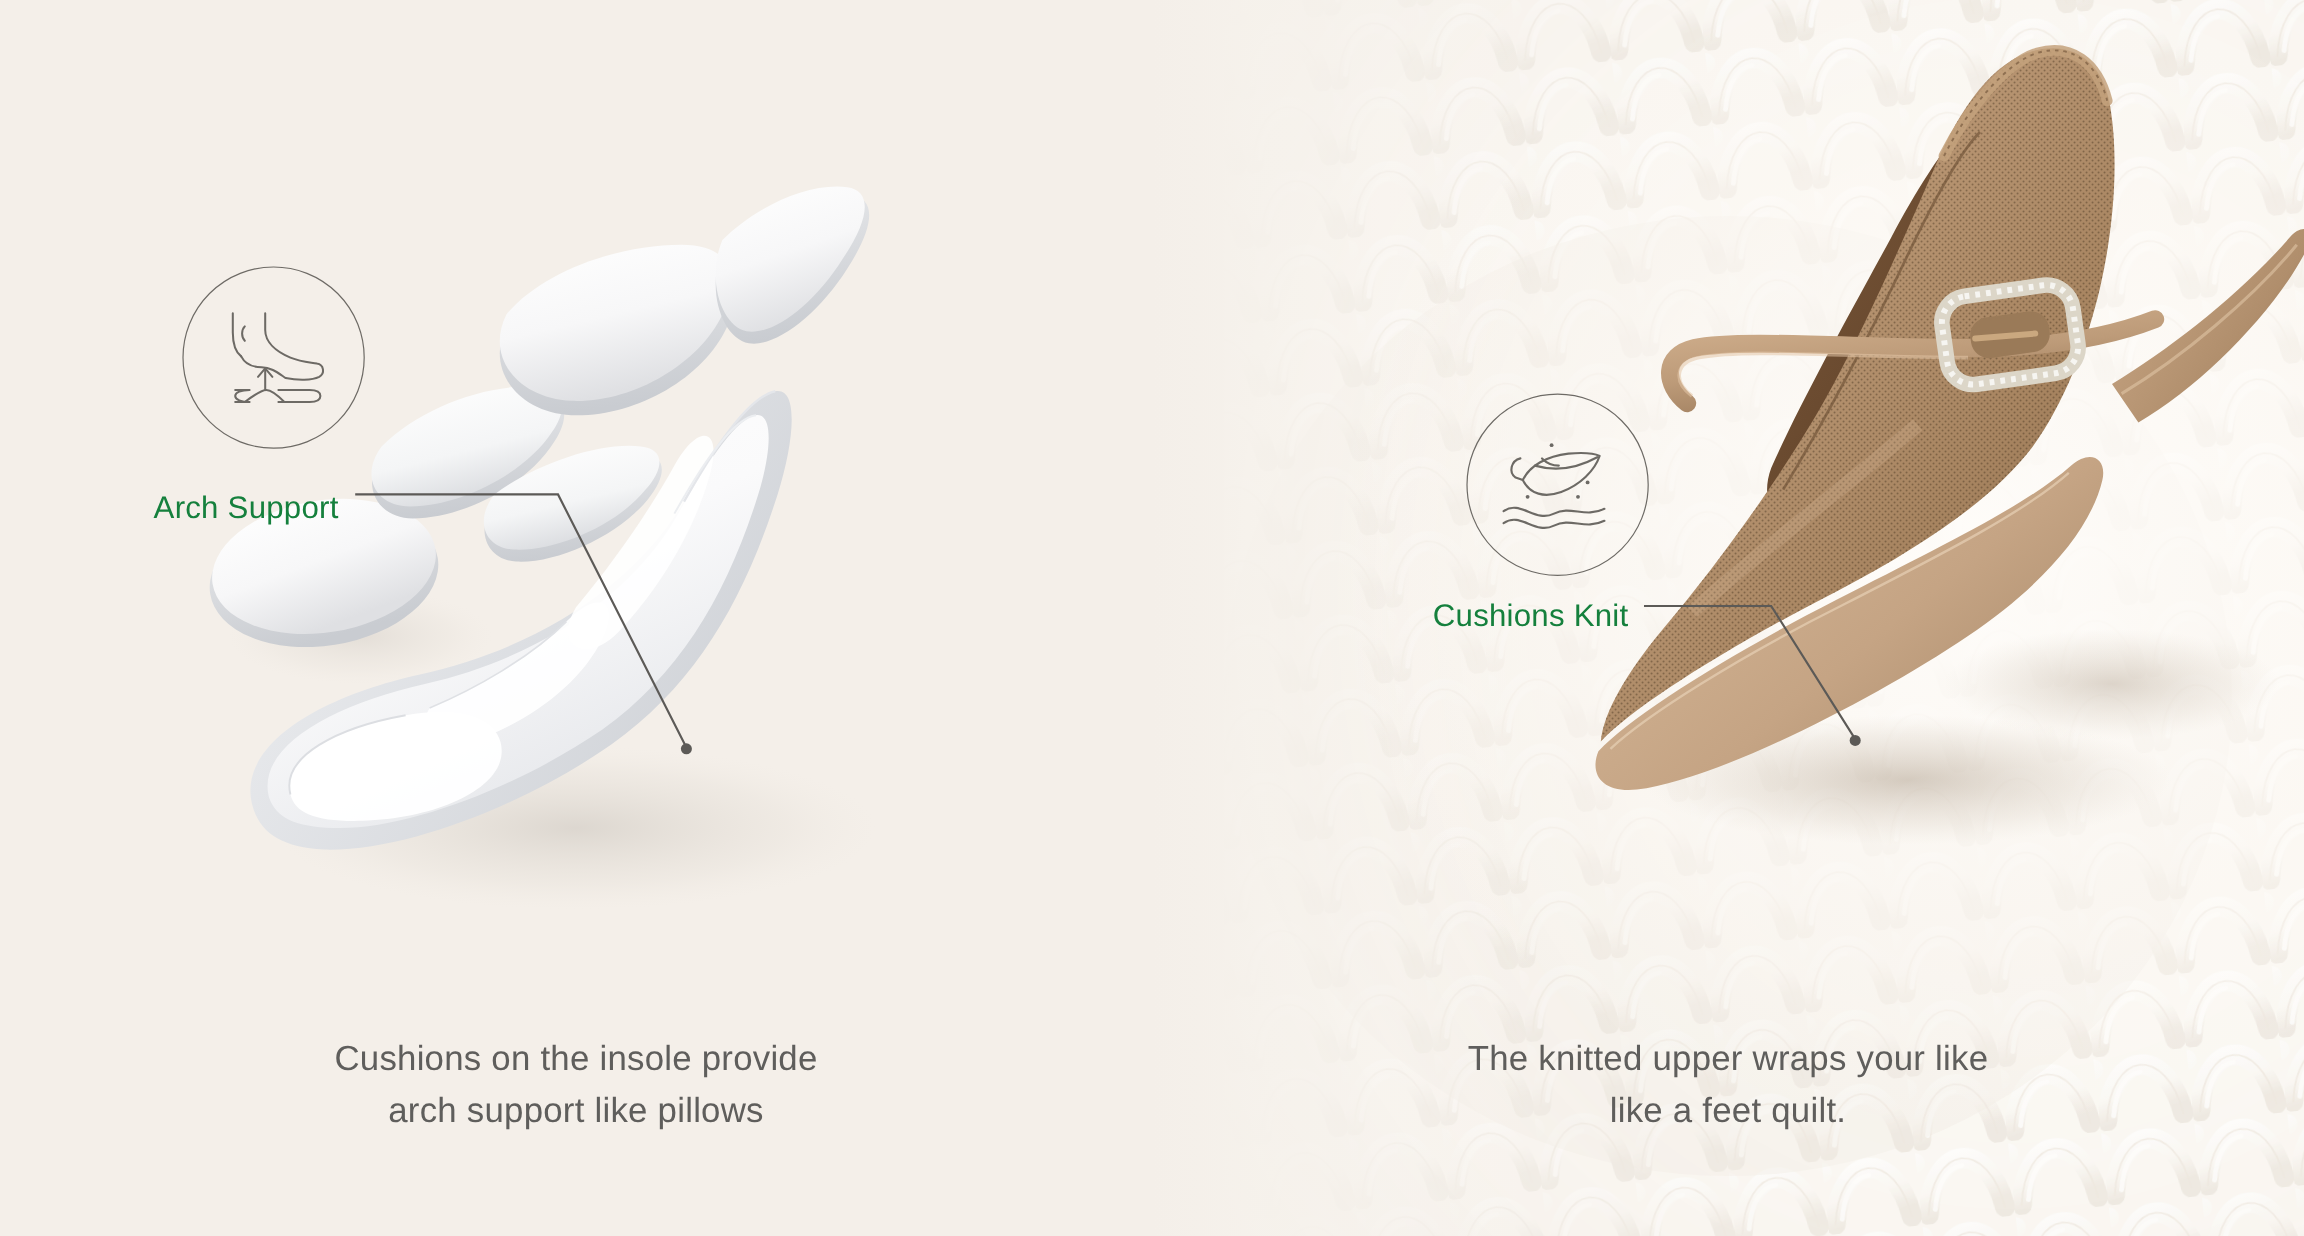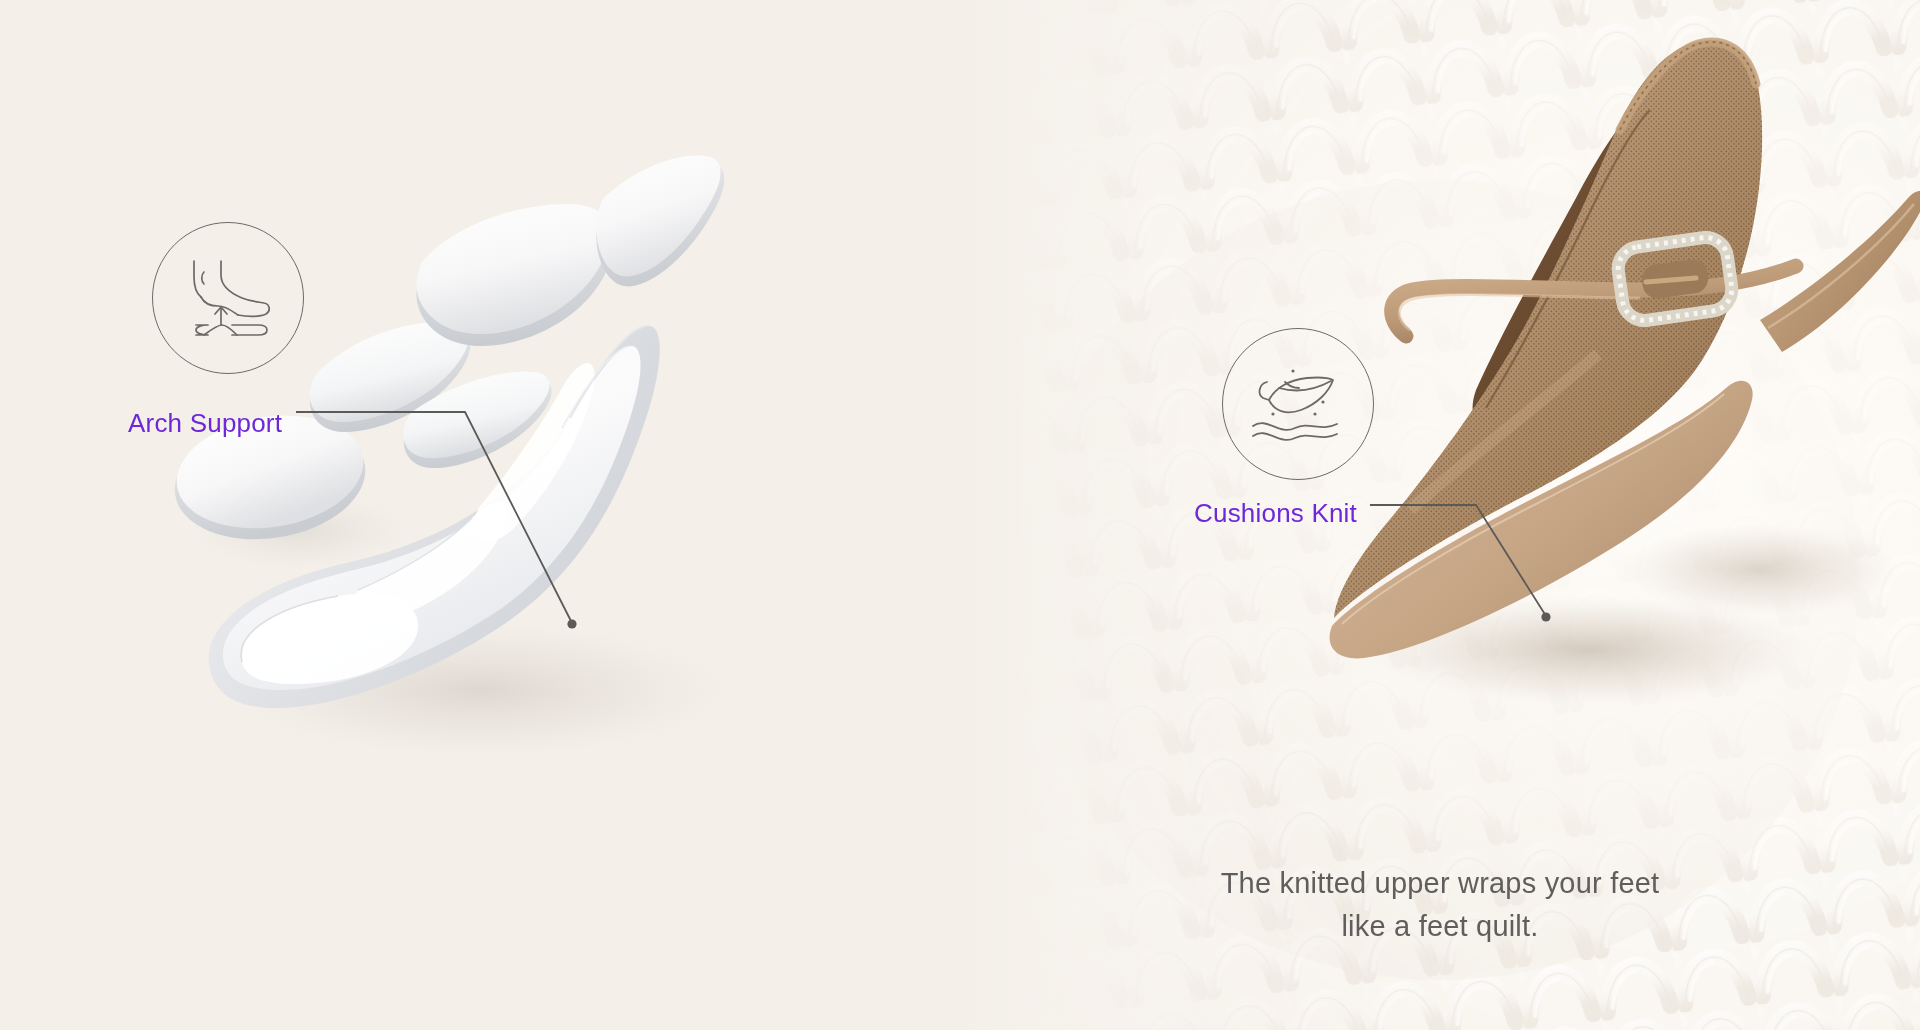--- a/index.html
+++ b/index.html
@@ -52,21 +52,21 @@
   .badge-circle {
     width: 152px; height: 152px;
     border: 1.6px solid #6d6a65;
     border-radius: 50%;
     display: flex; align-items: center; justify-content: center;
   }
   .badge-label {
     position: absolute;
     white-space: nowrap;
     font-size: 26px;
-    color: #6d28d9;
+    color: #15803d;
     letter-spacing: 0.2px;
   }
 
   .badge-arch        { left: 152px; top: 222px; }
   .badge-arch .badge-label  { left: -24px; top: 186px; }
   .badge-knit        { left: 1222px; top: 328px; }
   .badge-knit .badge-label  { left: -28px; top: 170px; }
 
   
   .leader { position: absolute; z-index: 7; overflow: visible; }
@@ -273,20 +273,24 @@
         </svg>
       </div>
       <div class="badge-label">Arch Support</div>
     </div>
 
     <svg class="leader" style="left:0; top:0; width:960px; height:1030px;">
       <path d="M 296 412 L 465 412 L 572 623"></path>
       <circle cx="572" cy="624" r="4.6"></circle>
     </svg>
 
+    <div class="caption caption-left">
+      <span>Cushions on the insole provide</span>
+      <span>arch support like pillows</span>
+    </div>
   </div>
 
   <div class="panel panel-right">
 
     <svg class="knit-weave" viewBox="0 0 1060 1130" preserveAspectRatio="xMidYMid slice">
       <defs>
         <linearGradient id="yarnG" x1="0" y1="0" x2="0.3" y2="1">
           <stop offset="0%" stop-color="#ffffff"></stop>
           <stop offset="55%" stop-color="#fbf8f4"></stop>
           <stop offset="100%" stop-color="#e8e2d9"></stop>
@@ -452,18 +456,18 @@
       </div>
       <div class="badge-label">Cushions Knit</div>
     </div>
 
     <svg class="leader" style="left:0; top:0; width:960px; height:1030px;">
       <path d="M 410 505 L 516 505 L 586 616"></path>
       <circle cx="586" cy="617" r="4.6"></circle>
     </svg>
 
     <div class="caption caption-right">
-      <span>The knitted upper wraps your feet</span>
+      <span>The knitted upper wraps your like</span>
       <span>like a feet quilt.</span>
     </div>
   </div>
 
 </div>
 
 </body></html>

